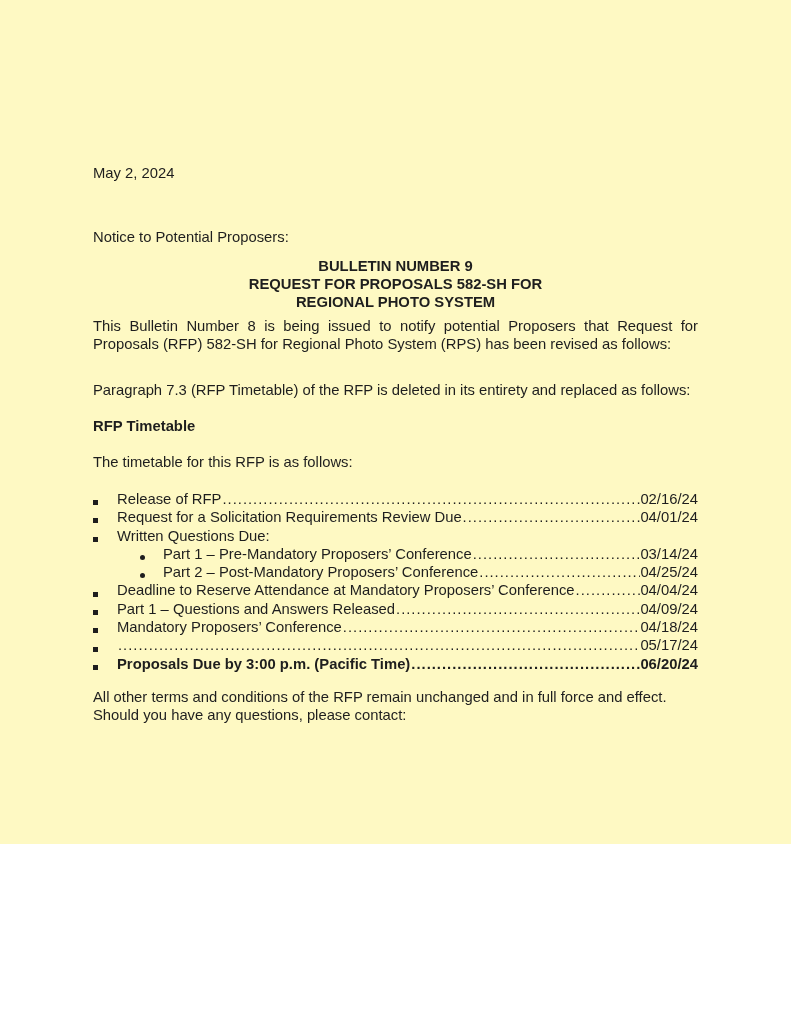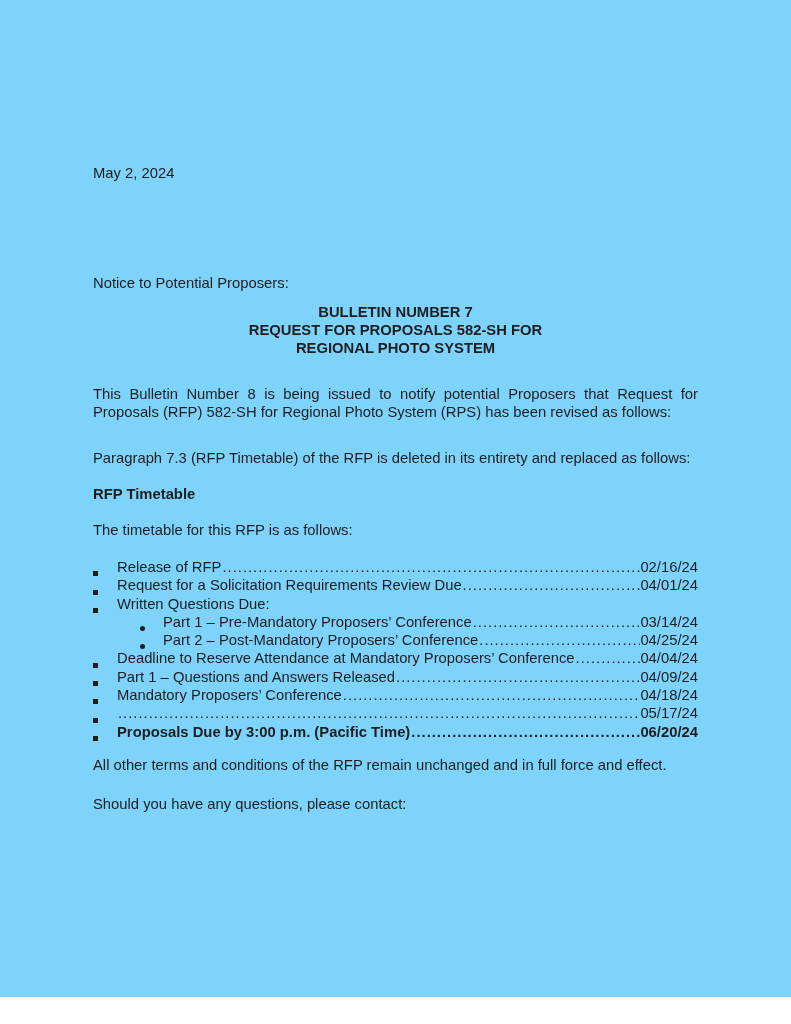--- a/index.html
+++ b/index.html
@@ -5,45 +5,45 @@
   * { box-sizing: border-box; }
   html, body { margin: 0; padding: 0; }
   body {
     width: 791px;
     height: 1024px;
     background: #ffffff;
     overflow: hidden;
   }
   .page {
     width: 791px;
-    height: 997px;
-    background: #7dd3fc;
+    height: 844px;
+    background: #fef9c3;
     padding: 164px 93px 12px 93px;
     color: #1e1e1e;
     font-family: "Liberation Sans", "DejaVu Sans", sans-serif;
     font-size: 14.8px;
     line-height: 18px;
   }
   p { margin: 0; }
   .date-line { margin: 0; }
-  .salutation { margin-top: 92px; }
+  .salutation { margin-top: 46px; }
   .doc-heading {
     margin-top: 11px;
     text-align: center;
     font-weight: bold;
   }
-  .para-intro { margin-top: 28px; text-align: justify; }
+  .para-intro { margin-top: 6px; text-align: justify; }
   .para-replacement { margin-top: 28px; text-align: justify; }
   .tt-heading { margin-top: 18px; font-weight: bold; }
   .tt-intro { margin-top: 18px; }
 
   .tt-list { margin-top: 19px; line-height: 18.3px; }
   .tt-row {
     display: flex;
-    align-items: flex-end;
+    align-items: center;
   }
   .tt-bullet {
     flex: none;
     width: 5px;
     height: 5px;
     margin-top: 7px;
     margin-right: 19px;
     background: #1e1e1e;
   }
   .tt-row.nested { padding-left: 47px; }
@@ -59,42 +59,42 @@
     padding: 0 1px;
   }
   .tt-leader::after {
     content: "..........................................................................................................................................................................................................";
     letter-spacing: 1px;
   }
   .tt-date { flex: none; }
   .tt-row.bold-row { font-weight: bold; }
 
   .closing-terms { margin-top: 15px; }
-  .closing-questions { margin-top: 21px; }
+  .closing-questions { }
 
   .contact-block { margin-top: 15px; text-align: center; }
   .contact-line { white-space: pre-wrap; }
   .email-link {
     color: #2b2bce;
     text-decoration: underline;
     cursor: pointer;
   }
   .gap-sm { display: inline-block; width: 8px; }
 </style>
 </head>
 <body>
 
 <div class="page">
 
   <p class="date-line">May 2, 2024</p>
 
   <p class="salutation">Notice to Potential Proposers:</p>
 
   <div class="doc-heading">
-    <div>BULLETIN NUMBER 7</div>
+    <div>BULLETIN NUMBER 9</div>
     <div>REQUEST FOR PROPOSALS 582-SH FOR</div>
     <div>REGIONAL PHOTO SYSTEM</div>
   </div>
 
   <p class="para-intro">This Bulletin Number 8 is being issued to notify potential Proposers that Request for Proposals (RFP) 582-SH for Regional Photo System (RPS) has been revised as follows:</p>
 
   <p class="para-replacement">Paragraph 7.3 (RFP Timetable) of the RFP is deleted in its entirety and replaced as follows:</p>
 
   <p class="tt-heading">RFP Timetable</p>
 

